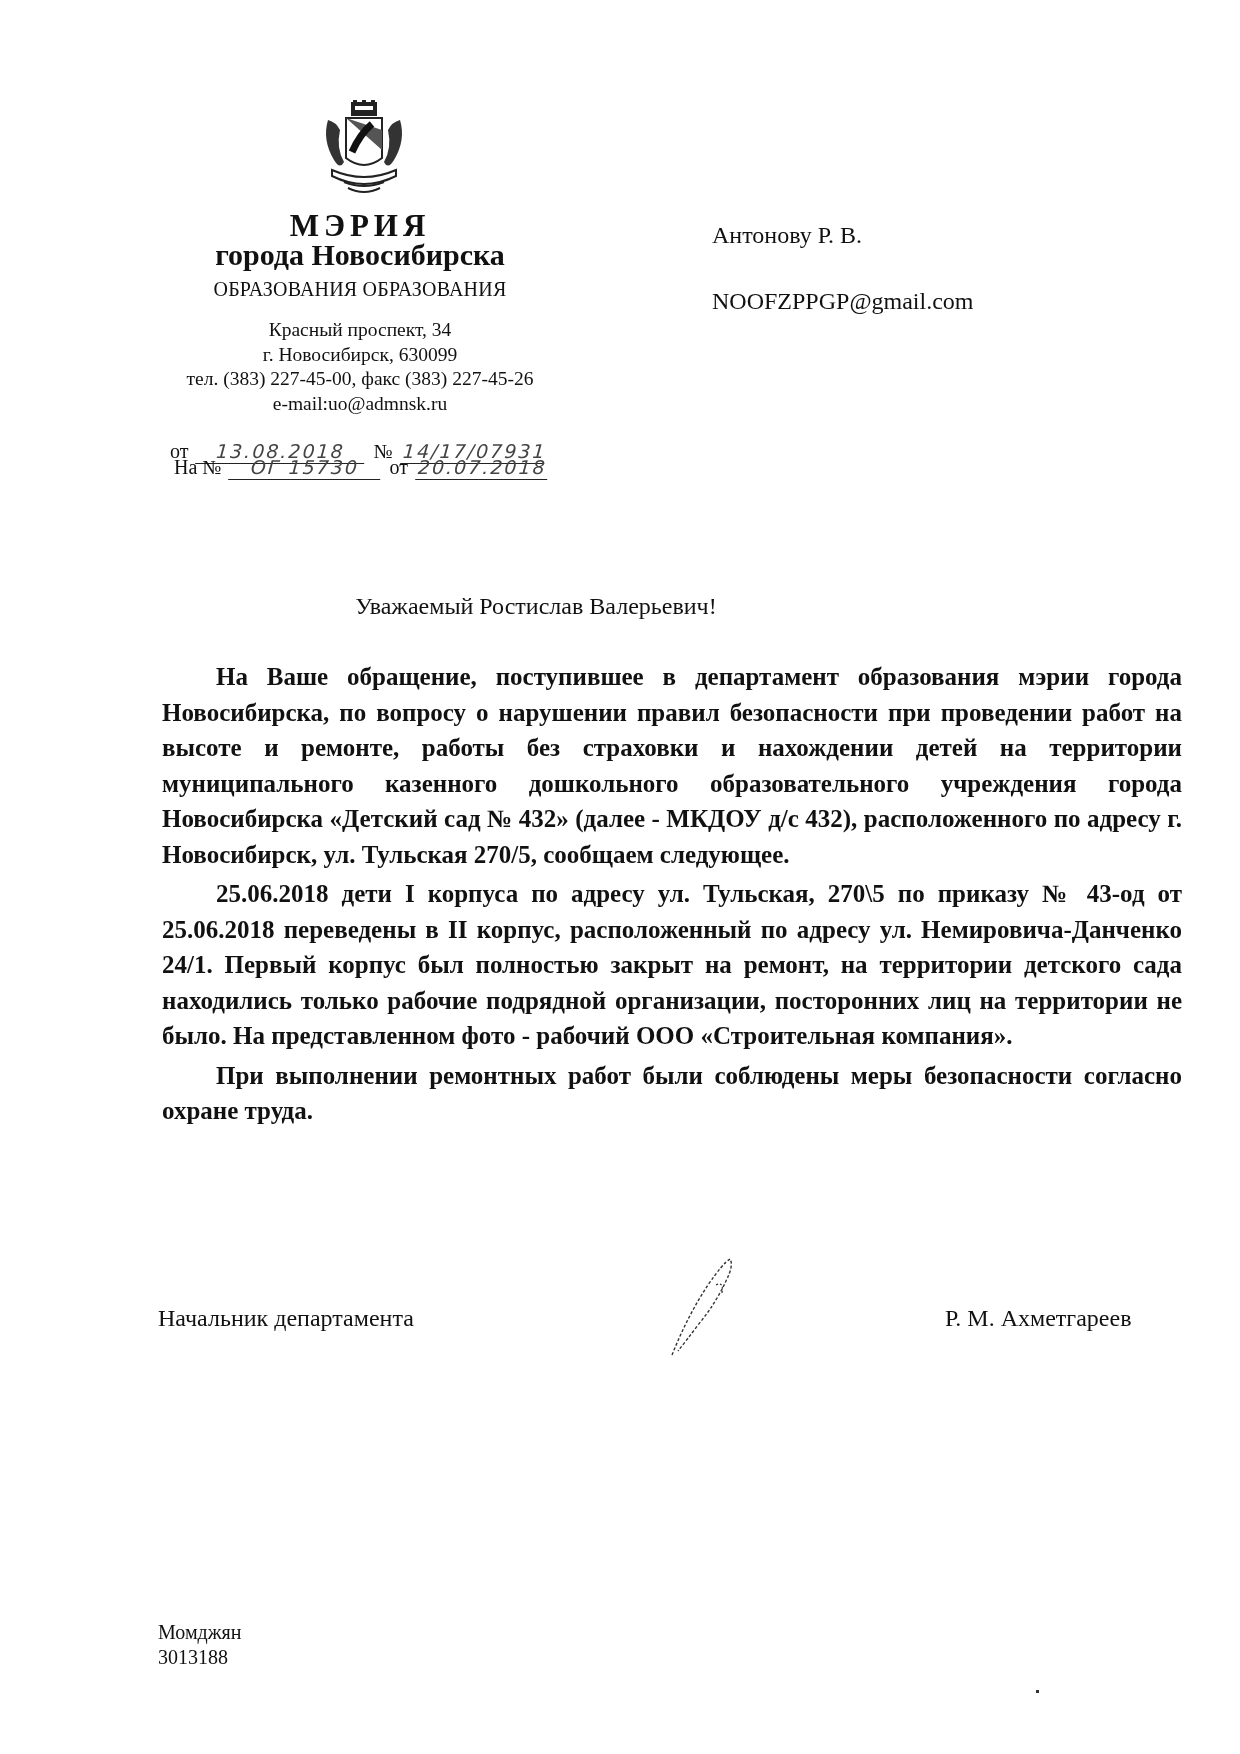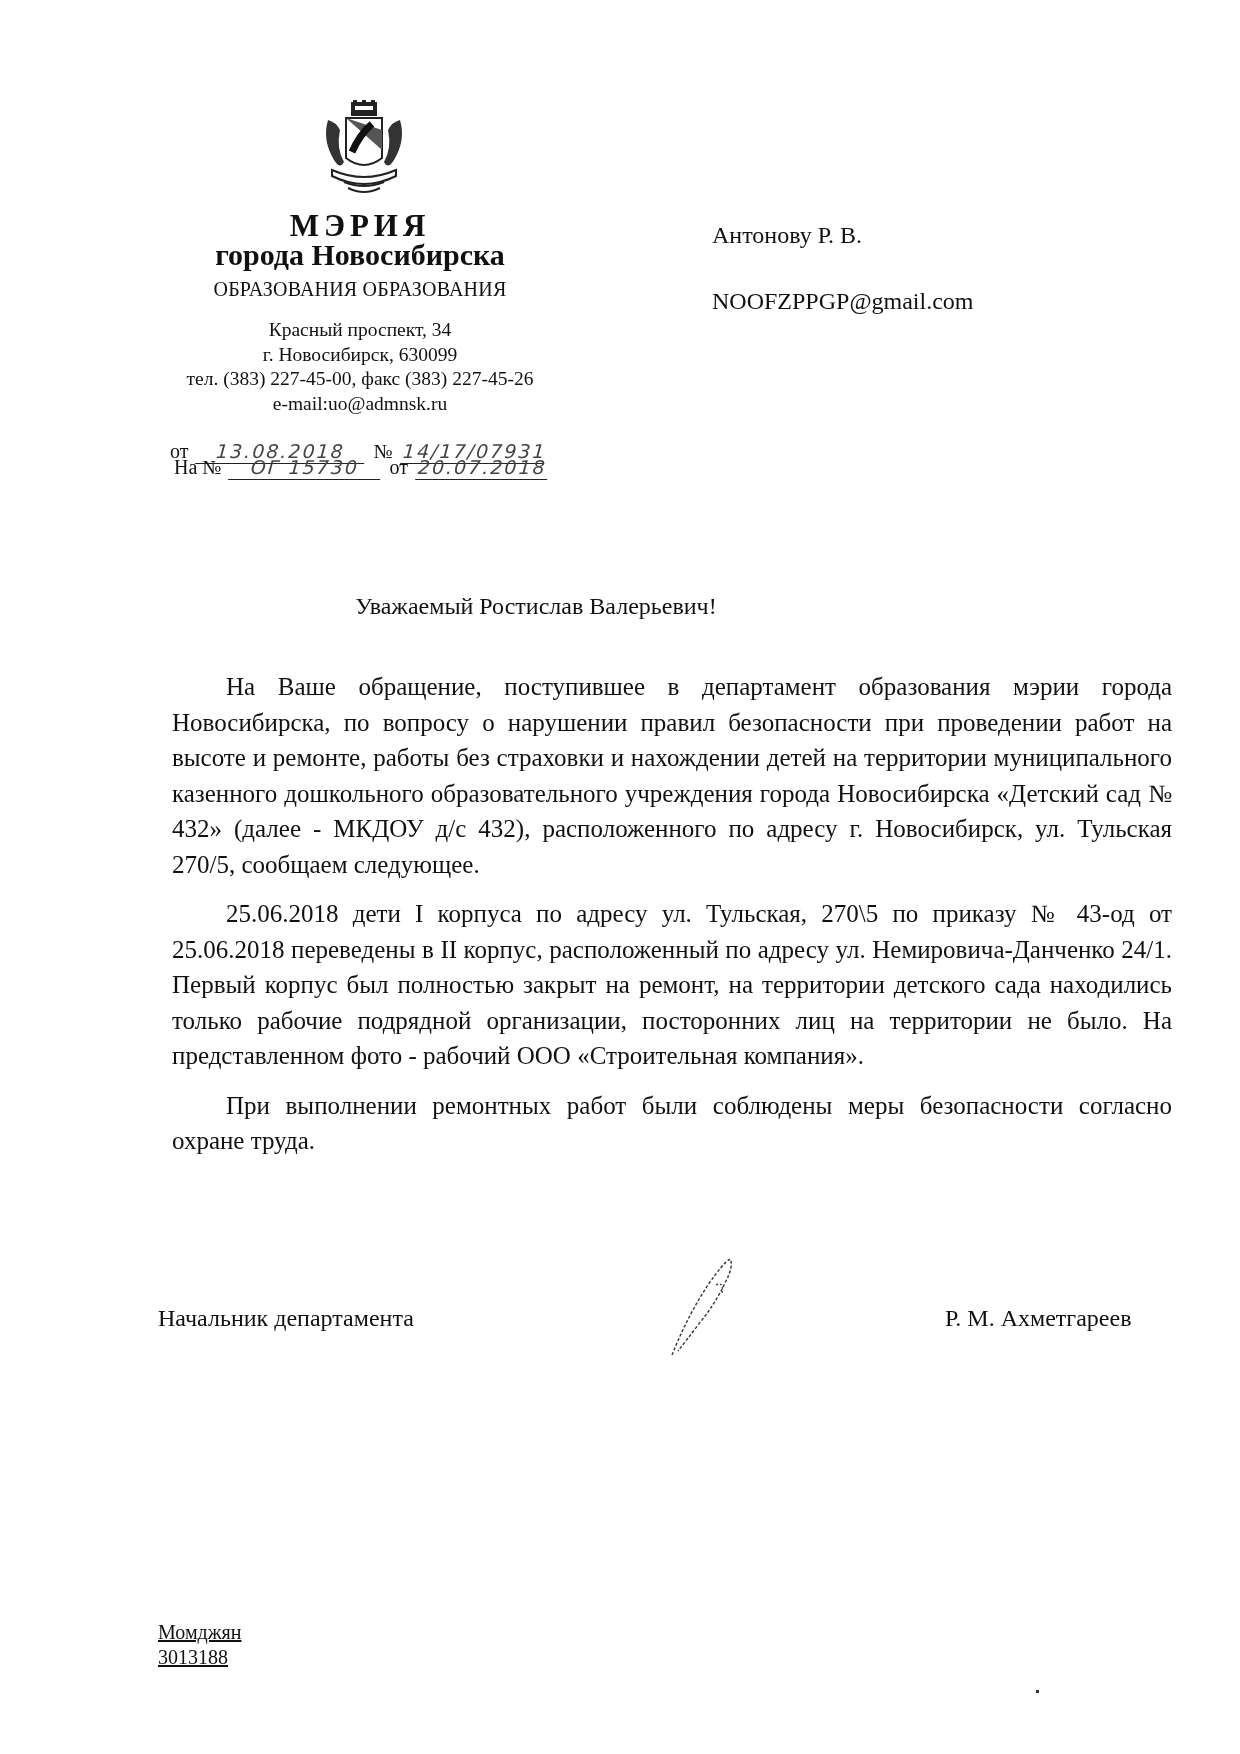--- a/index.html
+++ b/index.html
@@ -41,25 +41,25 @@
   
   .recipient { left: 712px; top: 222px; font-size: 24px; }
   .recipient-email { left: 712px; top: 288px; font-size: 24px; }
   
   .salutation { left: 0; width: 1072px; top: 593px; text-align: center; font-size: 24px; }
   .body {
     left: 158px; width: 1028px; top: 655px;
     font-size: 25px; line-height: 35.5px; text-align: justify;
     font-family: "Liberation Sans Narrow", "Liberation Serif", serif;
   }
-  .body p { margin: 14px; text-indent: 54px; transform-origin: left; }
+  .body p { margin: 4px; text-indent: 54px; transform-origin: left; font-weight: bold; }
   .signer-title { left: 158px; top: 1305px; font-size: 24px; }
   .signer-name { left: 945px; top: 1305px; font-size: 24px; }
   .signature { left: 668px; top: 1255px; width: 80px; height: 105px; }
-  .executor { left: 158px; top: 1620px; font-size: 20px; line-height: 25px; text-decoration: underline; }
+  .executor { left: 158px; top: 1620px; font-size: 20px; line-height: 25px; }
   .dot { width: 3px; height: 3px; background: #333; }
 </style>
 </head>
 <body>
 
 <div class="abs emblem">
   <svg width="92" height="100" viewBox="0 0 92 100">
 
     <rect x="33" y="2" width="26" height="14" fill="#222"></rect>
     <rect x="35" y="0" width="4" height="4" fill="#222"></rect>

